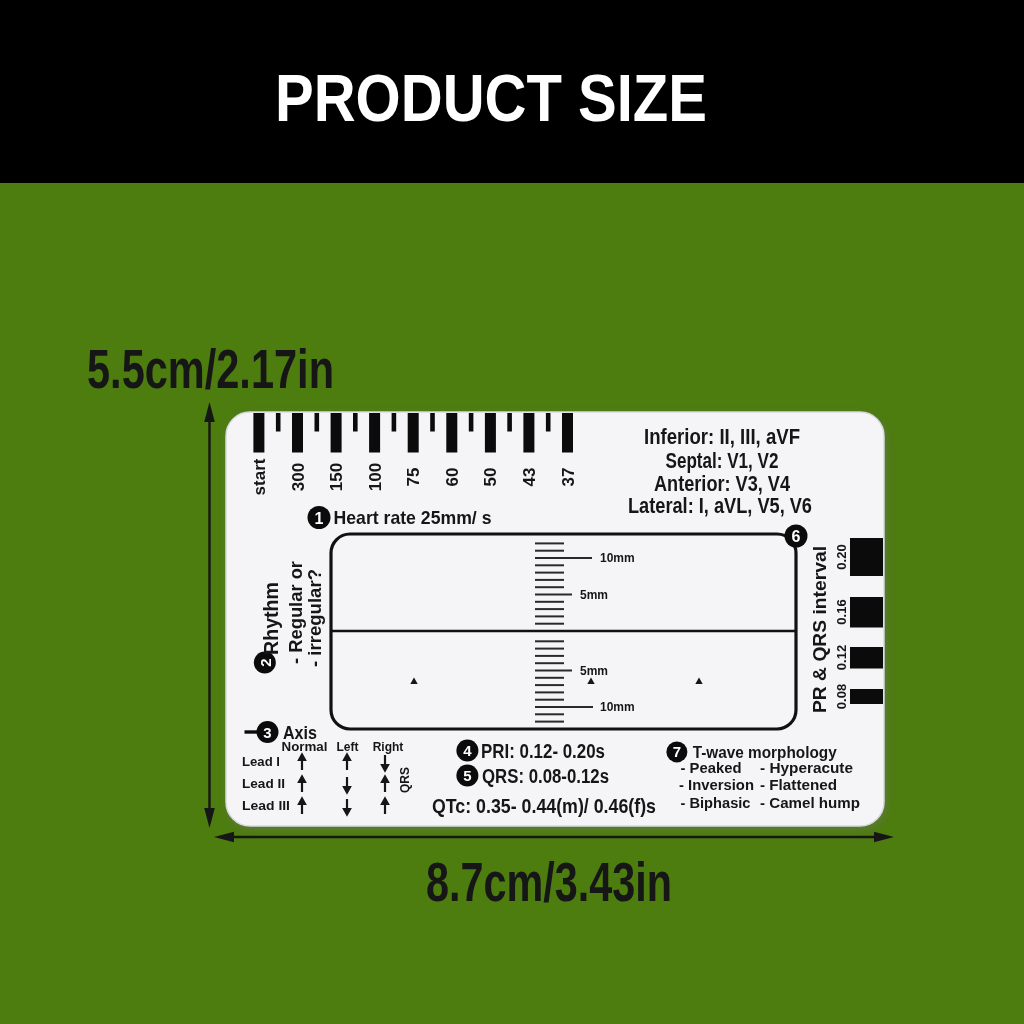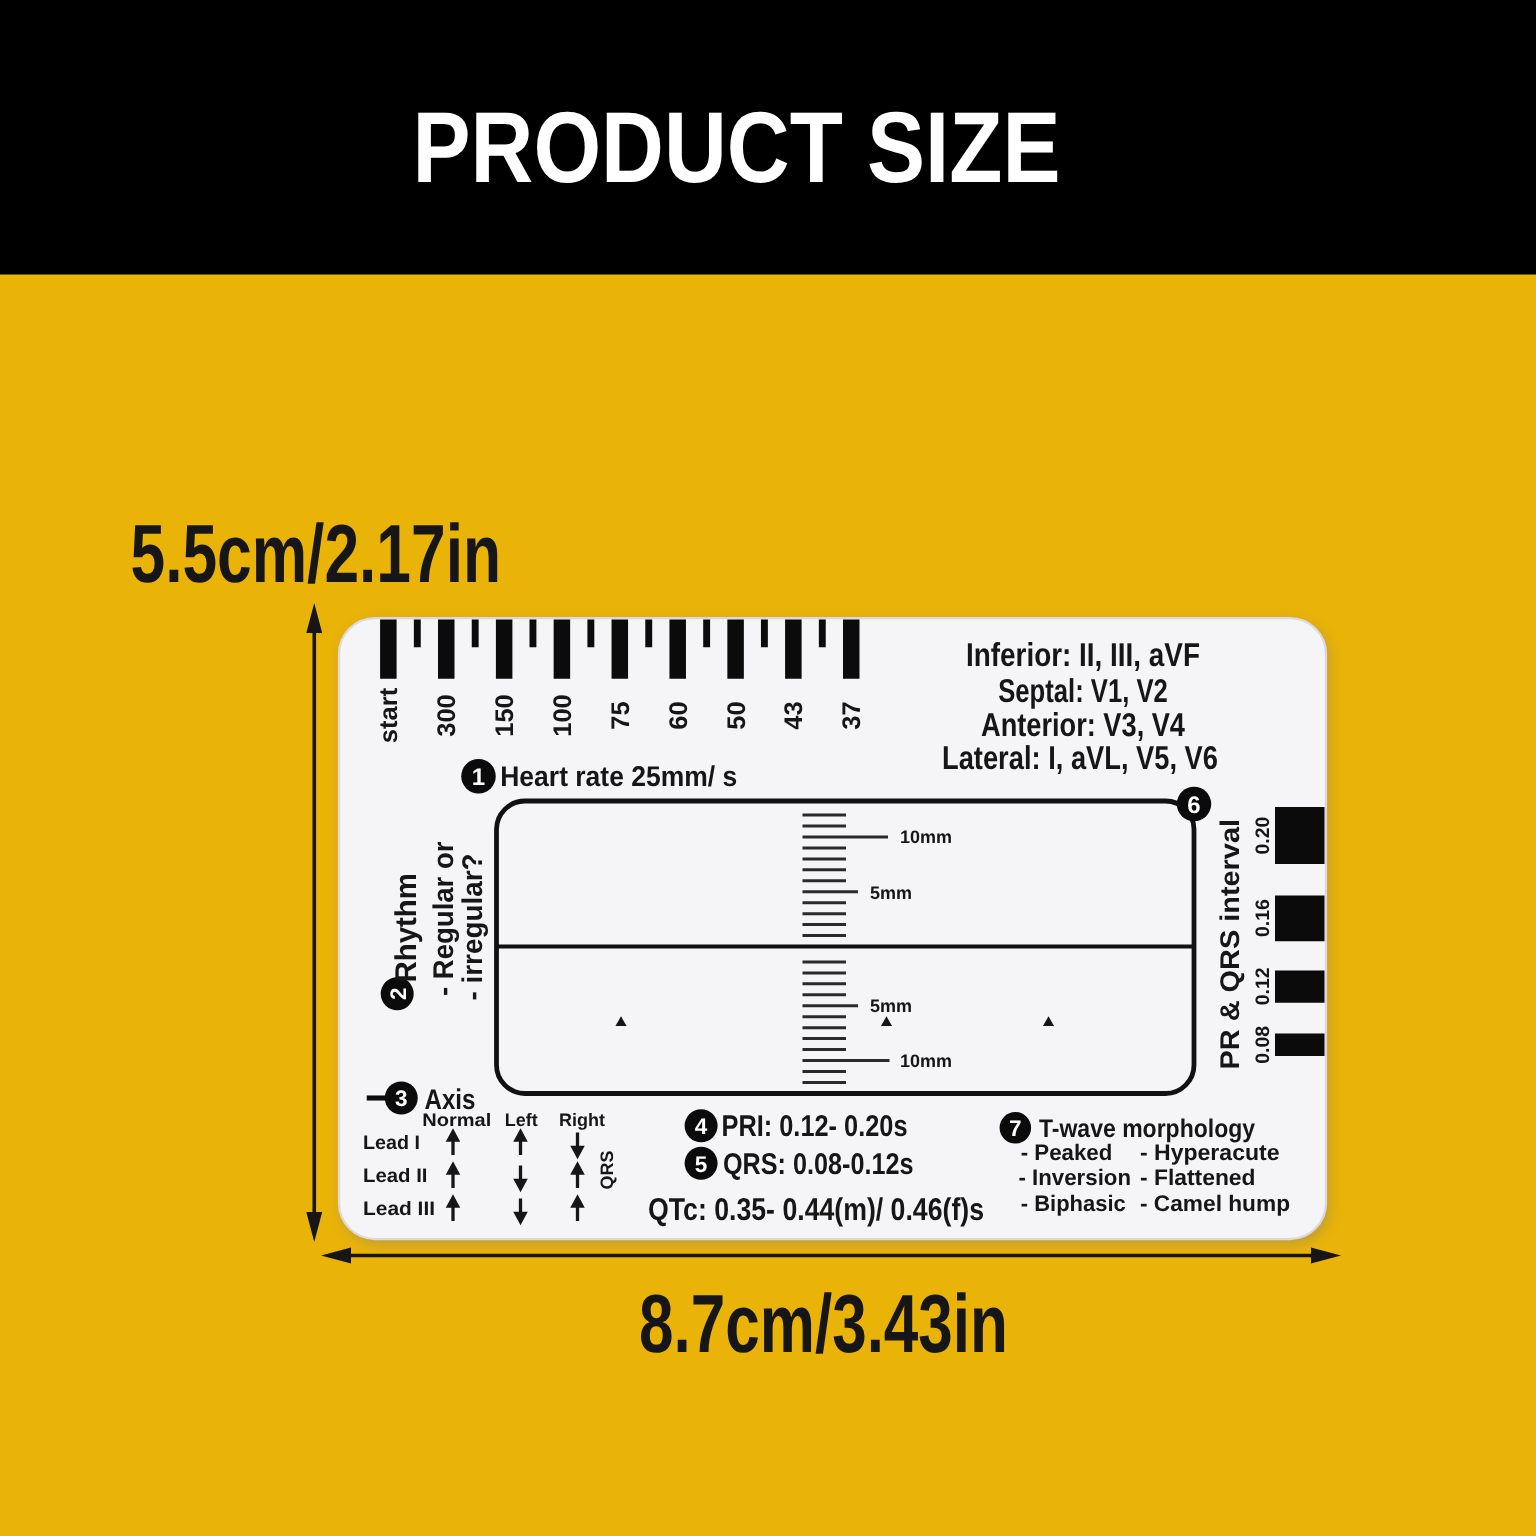--- a/index.html
+++ b/index.html
@@ -1,16 +1,16 @@
 <!DOCTYPE html>
 <html><head>
 <meta charset="utf-8">
 <style>
   html,body{margin:0;padding:0;background:#ffffff;}
-  .page{position:relative;width:1024px;height:1024px;overflow:hidden;background:#eab308;
+  .page{position:relative;width:1024px;height:1024px;overflow:hidden;background:#4d7c0f;
         font-family:"Liberation Sans", sans-serif;}
   svg text{font-family:"Liberation Sans", sans-serif;}
 </style>
 </head>
 <body>
 <div class="page">
 <svg width="1024" height="1024" viewBox="0 0 1024 1024" xmlns="http://www.w3.org/2000/svg">
 
 <g>
         <rect x="0" y="0" width="1024" height="183" fill="#000000"></rect>

